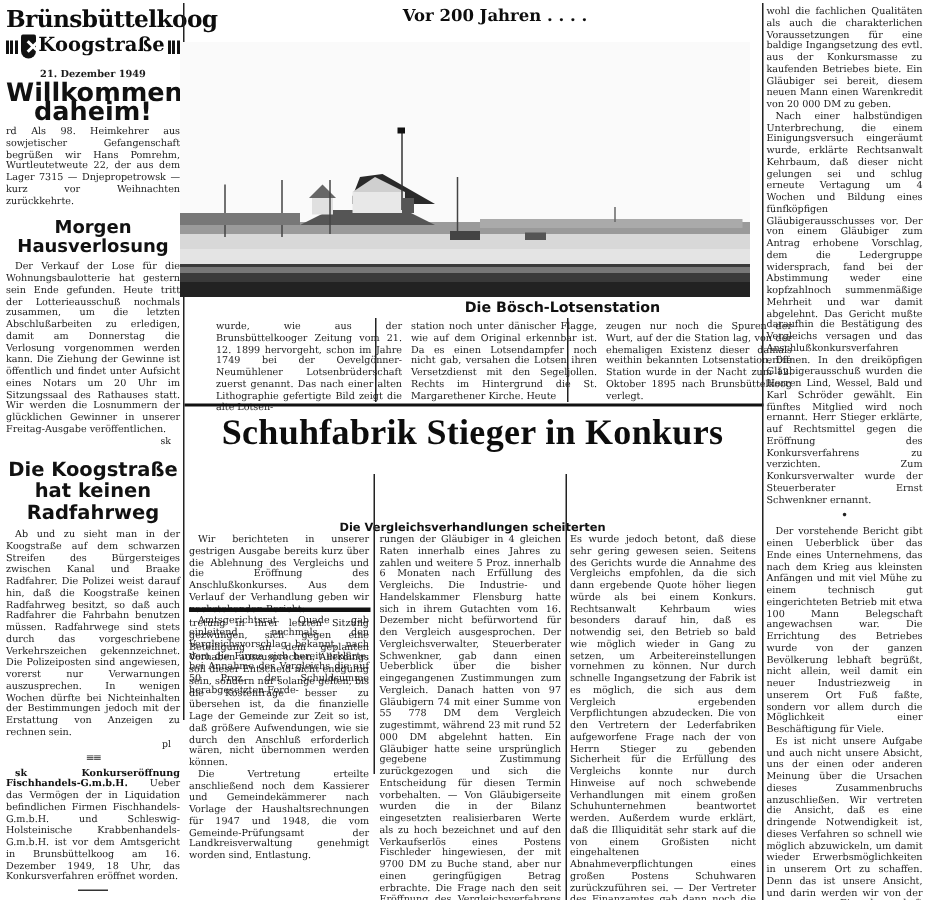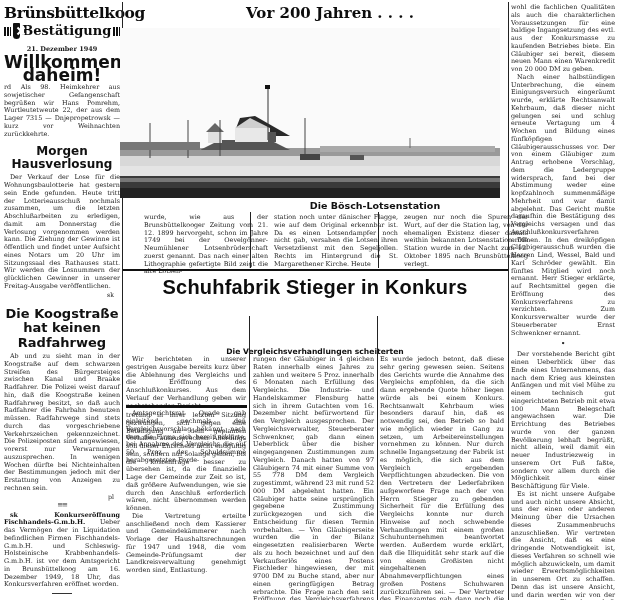--- a/index.html
+++ b/index.html
@@ -27,47 +27,47 @@
   .h1c { font-size: 17px; line-height: 13px; margin-bottom: 2px; }
   .h2c { font-size: 12.5px; line-height: 14px; margin: 8px 0 3px; }
   .sig { text-align: right; font-size: 6.2px; line-height: 8px; padding-right: 6px; }
   .sep-short { width: 20px; border-top: 1px solid #333; margin: 4px auto; }
   .sep-wave { text-align: center; font-size: 7px; line-height: 8px; letter-spacing: -1px; }
 
   .vline { position: absolute; background: #222; width: 1px; }
   .hline { position: absolute; background: #111; height: 2px; }
 
   
-  .title-top { position: absolute; left: 155px; top: 4px; width: 350px; text-align: center; font-family: "DejaVu Serif", serif; font-weight: bold; font-size: 15px; color: #0d0d0d; }
+  .title-top { position: absolute; left: 155px; top: 4px; width: 350px; text-align: center; font-family: "DejaVu Serif", serif; font-weight: bold; font-size: 11px; color: #0d0d0d; }
   .photo { position: absolute; left: 120px; top: 28px; width: 380px; height: 170px; overflow: hidden; background: #fbfbfb; }
   .photo svg { width: 100%; height: 100%; display: block; }
   .caption { position: absolute; left: 250px; top: 200px; width: 250px; text-align: center; font-family: "DejaVu Sans", sans-serif; font-weight: bold; font-size: 9.5px; color: #111; }
   .photo-cols { position: absolute; top: 214px; left: 124px; width: 384px; display: flex; gap: 6px; margin-left: 20px; }
   .photo-cols .txt { flex: 1; }
 
   
-  .headline { position: absolute; left: 124px; top: 276px; width: 382px; text-align: center; font-family: Liberation Sans, sans-serif; font-weight: bold; font-size: 20px; color: #0d0d0d; letter-spacing: 0.2px; }
+  .headline { position: absolute; left: 124px; top: 276px; width: 382px; text-align: center; font-family: Liberation Serif, serif; font-weight: bold; font-size: 24px; color: #0d0d0d; letter-spacing: 0.2px; }
   .subhead { position: absolute; left: 124px; top: 300px; width: 382px; text-align: center; font-family: "DejaVu Sans", sans-serif; font-weight: bold; font-size: 7.6px; color: #111; margin-top: 47px; }
   .body-col { position: absolute; top: 316px; margin-top: 40px; }
 
   .col-right { position: absolute; left: 511px; top: 4px; width: 104px; }
   .dot-sep { text-align: center; font-size: 8px; line-height: 8px; margin: 3px 0; }
 </style>
 </head>
 <body>
 
 <div class="page">
 
   <div class="col1">
     <div class="masthead">
       <div class="mast-top">Brünsbüttelkoog</div>
       <div class="mast-row">
         <span class="mast-bar"></span>
         <span class="crest"></span>
-        <span class="mast-bottom">Bestätigung</span>
+        <span class="mast-bottom">Koogstraße</span>
         <span class="mast-bar"></span>
       </div>
     </div>
     <div class="dateline">21. Dezember 1949</div>
 
     <div class="h-col h1c">Willkommen daheim!</div>
     <div class="txt">
         <p class="noindent">rd Als 98. Heimkehrer aus sowjetischer Gefangenschaft begrüßen wir Hans Pomrehm, Wurtleutetweute 22, der aus dem Lager 7315 — Dnjepropetrowsk — kurz vor Weihnachten zurückkehrte.</p>
       </div>
 

